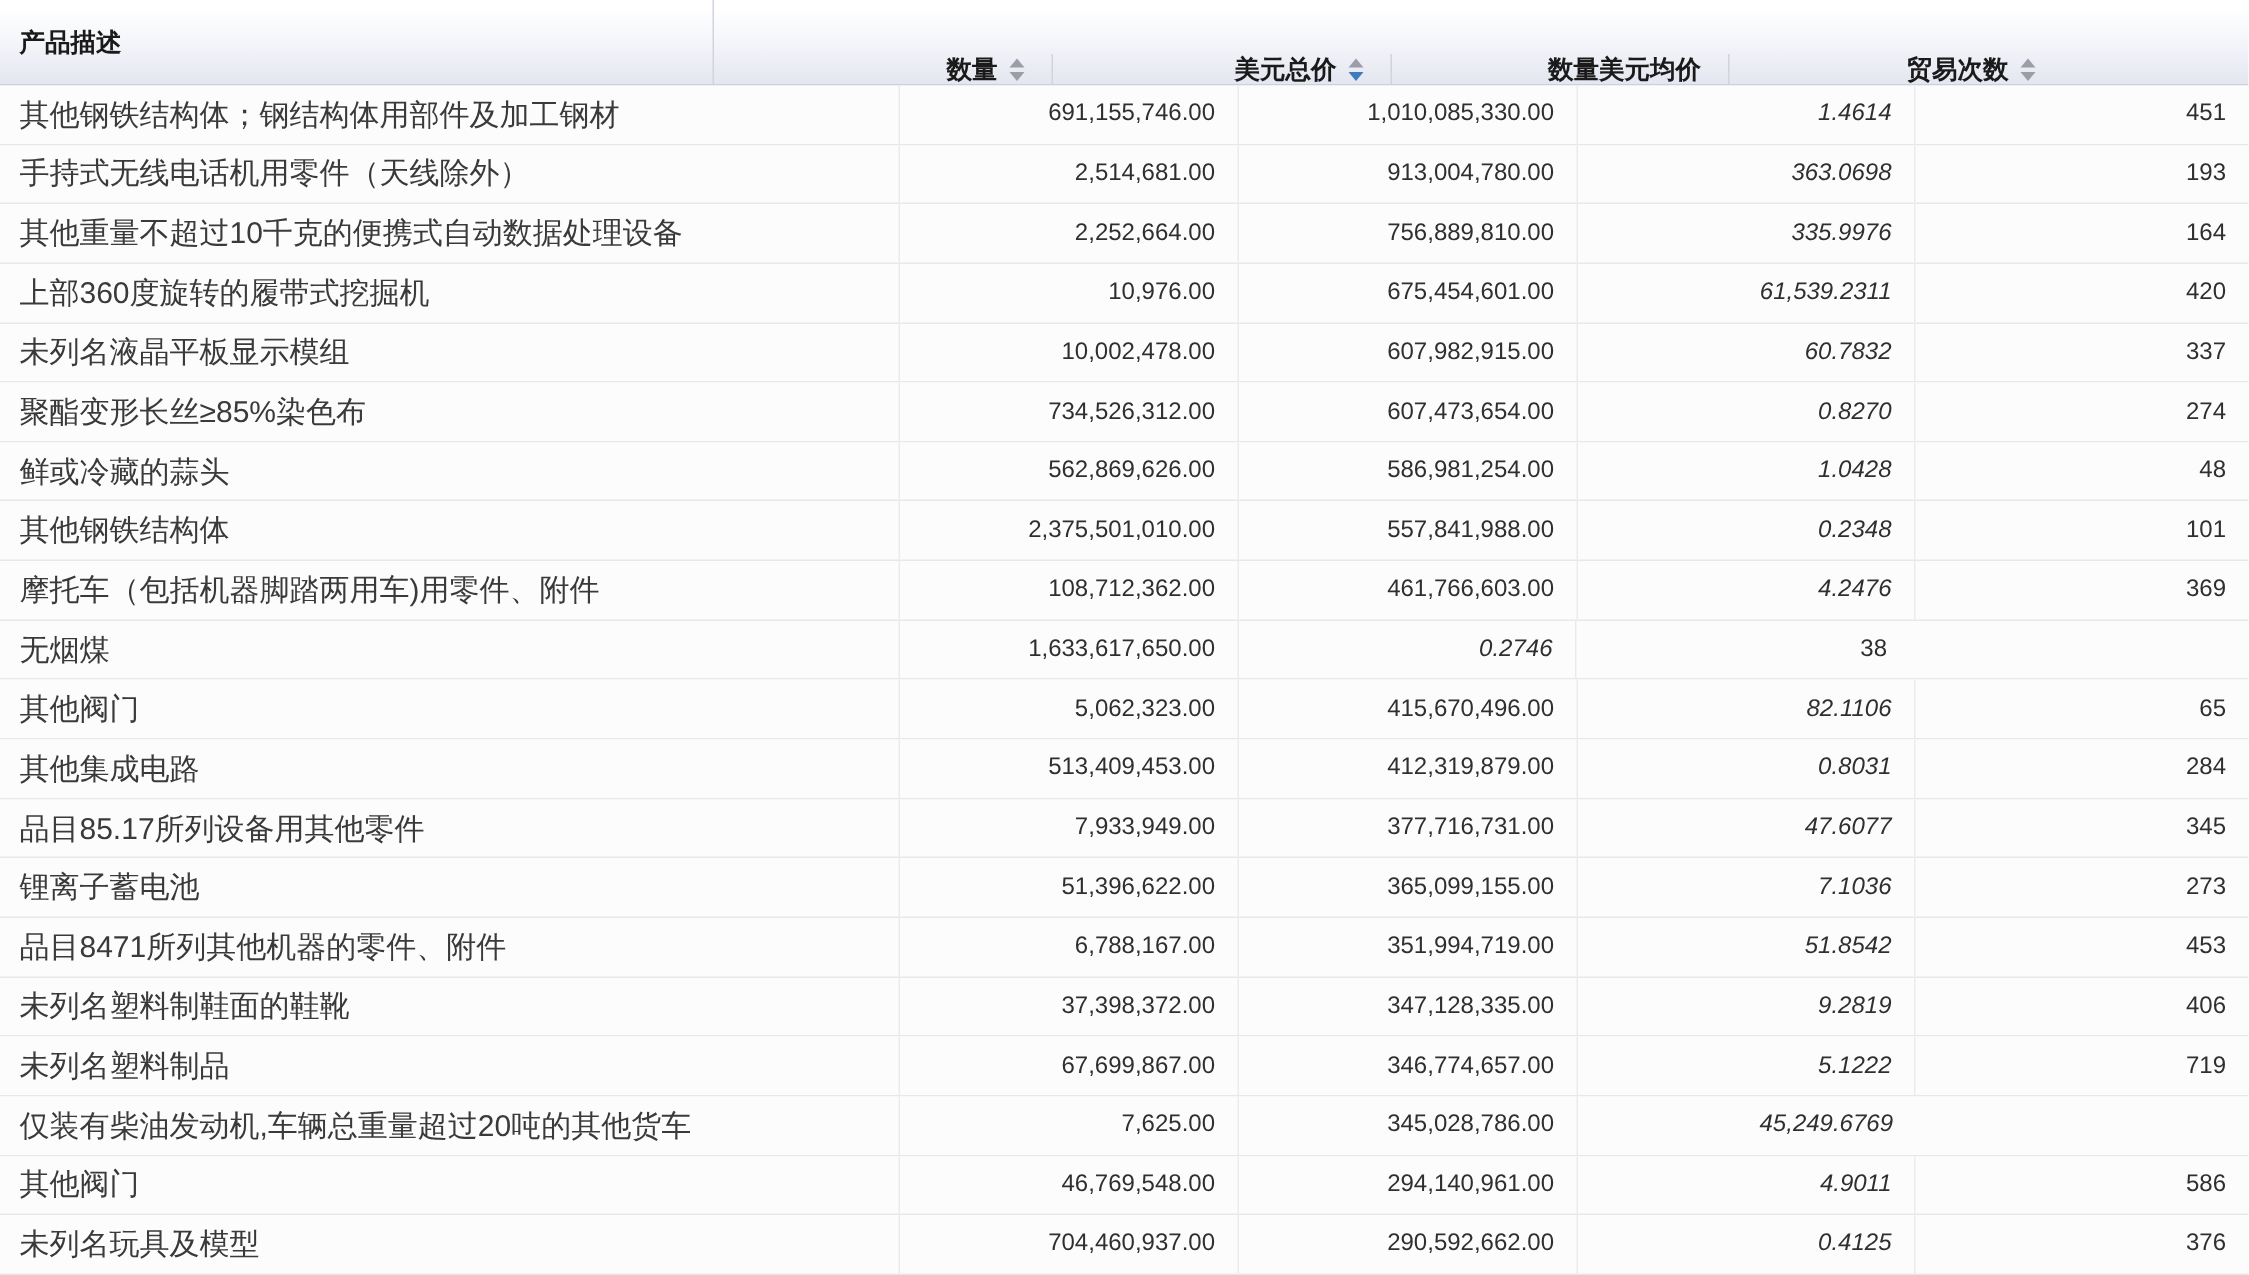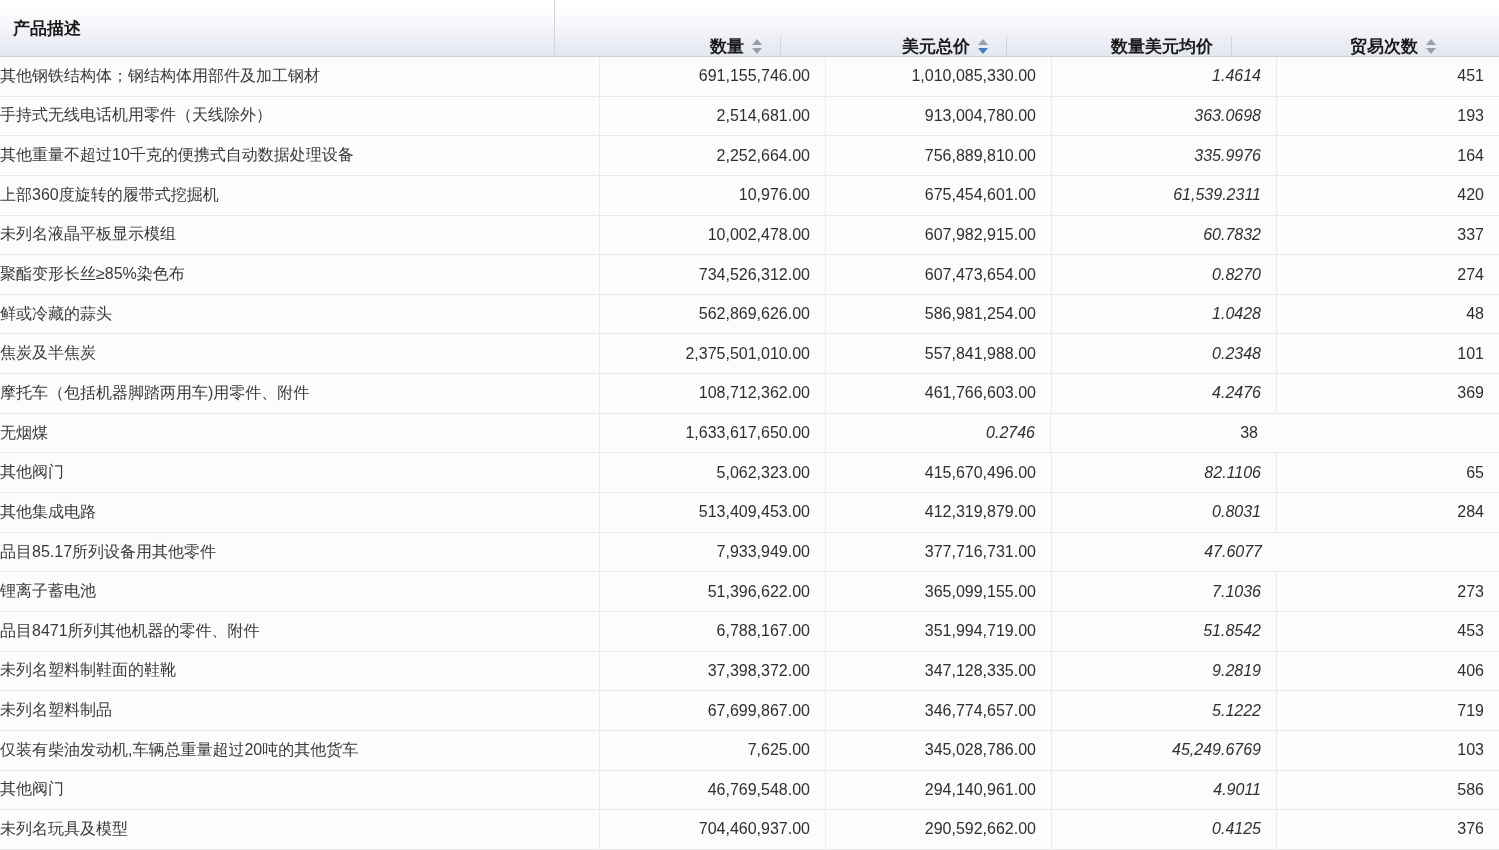--- a/index.html
+++ b/index.html
@@ -7,40 +7,40 @@
               font-family:"Liberation Sans", sans-serif; }
   .table { width:1499px; height:850px; display:flex; flex-direction:column; }
 
   
   .thead { display:flex; height:57px; flex:0 0 57px;
            background:linear-gradient(180deg,#ffffff 0%,#ffffff 9%,#f6f7fb 45%,#e4e6f0 100%);
            border-bottom:1px solid #cdd0d9; }
   .th { display:flex; align-items:center; border-right:1px solid #d2d4dd;
         font-weight:bold; font-size:17px; color:#1a1a1a; }
   .th:last-child { border-right:none; }
-  .th.c0 { width:555px; justify-content:flex-start; padding-left:13px; }
+  .th.c0 { width:476px; justify-content:flex-start; padding-left:13px; }
   .th.c1 { width:226px; } .th.c2 { width:226px; }
   .th.c3 { width:225px; } .th.c4 { width:222px; }
   .th.num { justify-content:flex-end; padding-right:18px;margin-top:36px; }
 
   
   .sort { display:inline-flex; flex-direction:column; margin-left:8px; row-gap:3px; }
   .sort i { display:block; width:0; height:0;
             border-left:5.5px solid transparent; border-right:5.5px solid transparent; }
   .sort .up   { border-bottom:6.5px solid #9b9ea7; }
   .sort .down { border-top:6.5px solid #9b9ea7; }
   .sort .down.active { border-top-color:#3e7cc0; }
 
   
   .tbody { flex:1 1 auto; }
   .tr { display:flex; height:39.65px; background:#fcfcfc; border-bottom:1px solid #e8e8ea; }
   .td { display:flex; align-items:center; border-right:1px solid #ebebef; height:100%; }
   .td:last-child { border-right:none; }
-  .td.c0 { width:600px; justify-content:flex-start; 
-           font-size:16px; color:#3a3a3a; white-space:nowrap; overflow:hidden; }
+  .td.c0 { width:600px; justify-content:flex-start; padding-left:13px;
+           font-size:20px; color:#3a3a3a; white-space:nowrap; overflow:hidden; }
   .td.c1 { width:226px; } .td.c2 { width:226px; }
   .td.c3 { width:225px;font-style:italic; } .td.c4 { width:222px; }
   .td.num { justify-content:flex-end; padding-right:15px; font-size:16px; color:#2f2f2f;
             font-variant-numeric:tabular-nums; }
 </style>
 </head>
 <body>
 
 <div class="table">
   <div class="thead">
@@ -116,21 +116,21 @@
         <div class="td c4 num">274</div>
       </div>
       <div class="tr">
         <div class="td c0">鲜或冷藏的蒜头</div>
         <div class="td c1 num">562,869,626.00</div>
         <div class="td c2 num">586,981,254.00</div>
         <div class="td c3 num">1.0428</div>
         <div class="td c4 num">48</div>
       </div>
       <div class="tr">
-        <div class="td c0">焦炭及半焦炭</div>
+        <div class="td c0">其他钢铁结构体</div>
         <div class="td c1 num">2,375,501,010.00</div>
         <div class="td c2 num">557,841,988.00</div>
         <div class="td c3 num">0.2348</div>
         <div class="td c4 num">101</div>
       </div>
       <div class="tr">
         <div class="td c0">摩托车（包括机器脚踏两用车)用零件、附件</div>
         <div class="td c1 num">108,712,362.00</div>
         <div class="td c2 num">461,766,603.00</div>
         <div class="td c3 num">4.2476</div>
@@ -154,20 +154,21 @@
         <div class="td c1 num">513,409,453.00</div>
         <div class="td c2 num">412,319,879.00</div>
         <div class="td c3 num">0.8031</div>
         <div class="td c4 num">284</div>
       </div>
       <div class="tr">
         <div class="td c0">品目85.17所列设备用其他零件</div>
         <div class="td c1 num">7,933,949.00</div>
         <div class="td c2 num">377,716,731.00</div>
         <div class="td c3 num">47.6077</div>
+        <div class="td c4 num">345</div>
       </div>
       <div class="tr">
         <div class="td c0">锂离子蓄电池</div>
         <div class="td c1 num">51,396,622.00</div>
         <div class="td c2 num">365,099,155.00</div>
         <div class="td c3 num">7.1036</div>
         <div class="td c4 num">273</div>
       </div>
       <div class="tr">
         <div class="td c0">品目8471所列其他机器的零件、附件</div>
@@ -188,21 +189,20 @@
         <div class="td c1 num">67,699,867.00</div>
         <div class="td c2 num">346,774,657.00</div>
         <div class="td c3 num">5.1222</div>
         <div class="td c4 num">719</div>
       </div>
       <div class="tr">
         <div class="td c0">仅装有柴油发动机,车辆总重量超过20吨的其他货车</div>
         <div class="td c1 num">7,625.00</div>
         <div class="td c2 num">345,028,786.00</div>
         <div class="td c3 num">45,249.6769</div>
-        <div class="td c4 num">103</div>
       </div>
       <div class="tr">
         <div class="td c0">其他阀门</div>
         <div class="td c1 num">46,769,548.00</div>
         <div class="td c2 num">294,140,961.00</div>
         <div class="td c3 num">4.9011</div>
         <div class="td c4 num">586</div>
       </div>
       <div class="tr">
         <div class="td c0">未列名玩具及模型</div>

